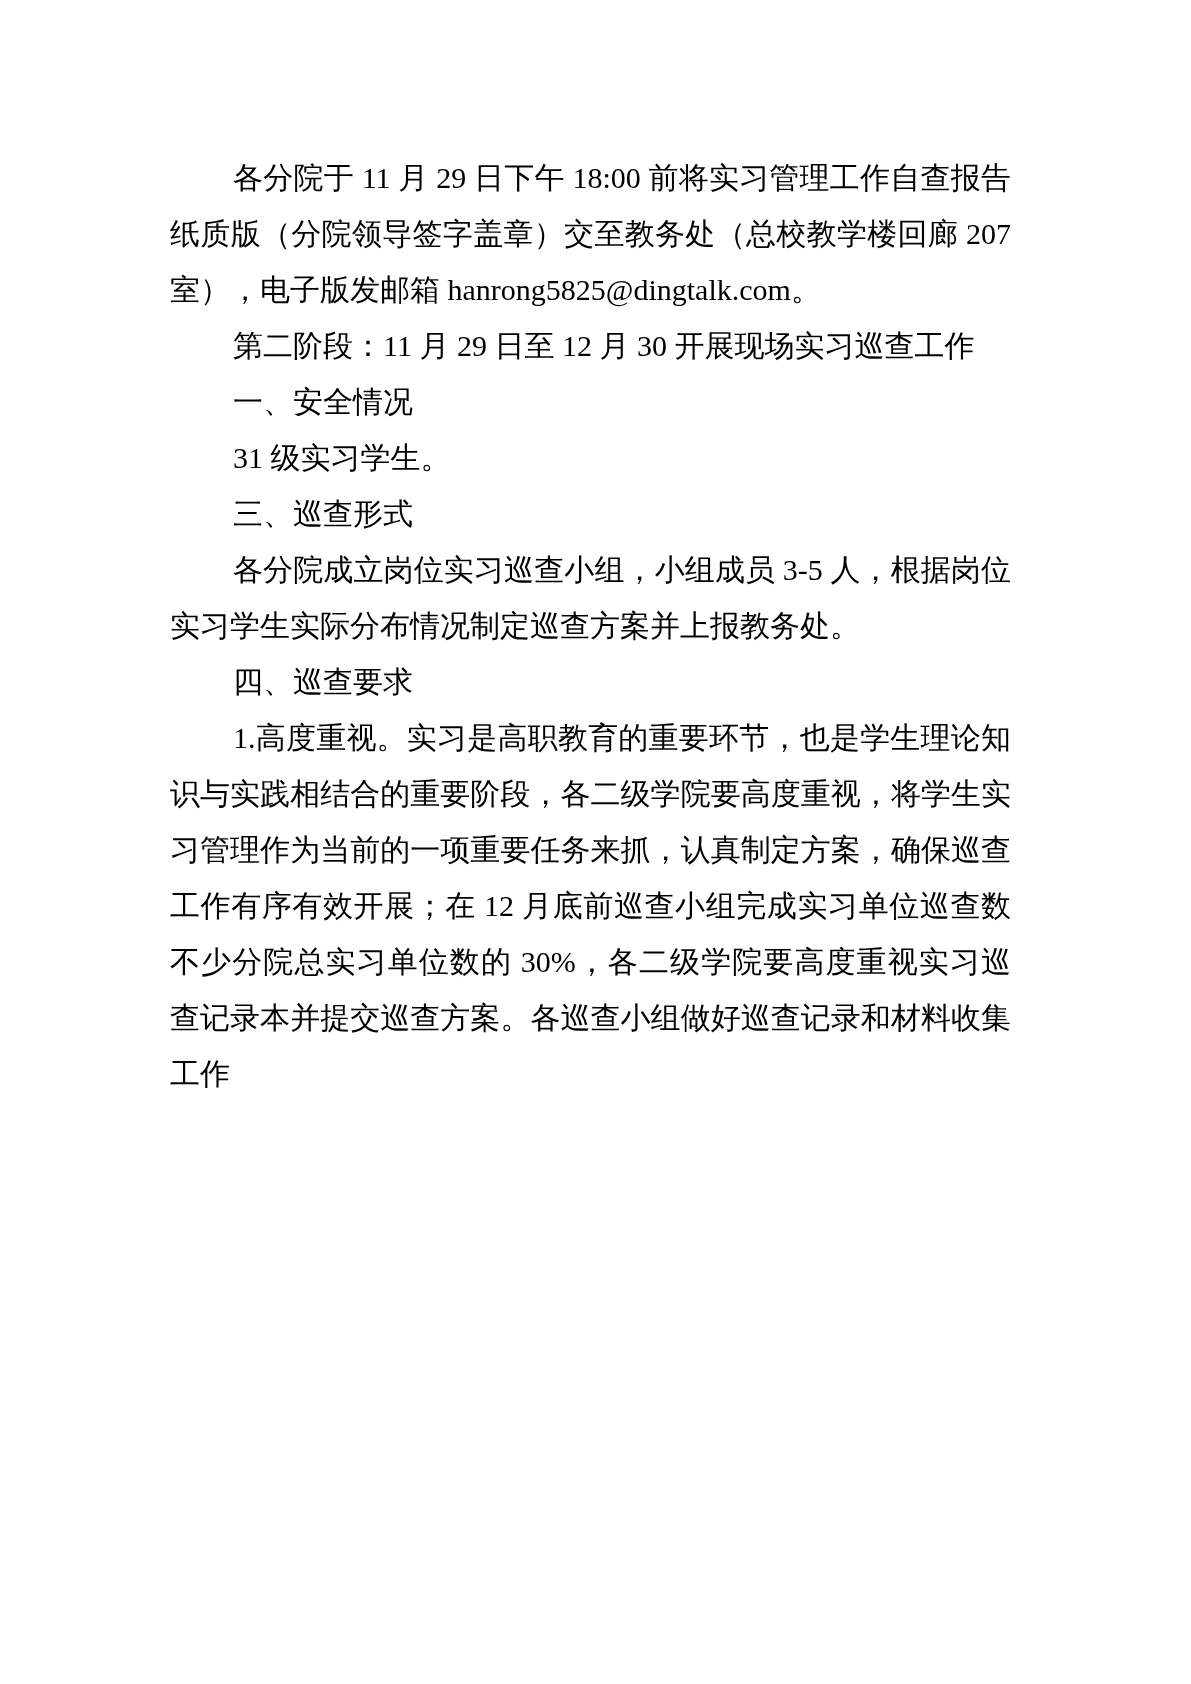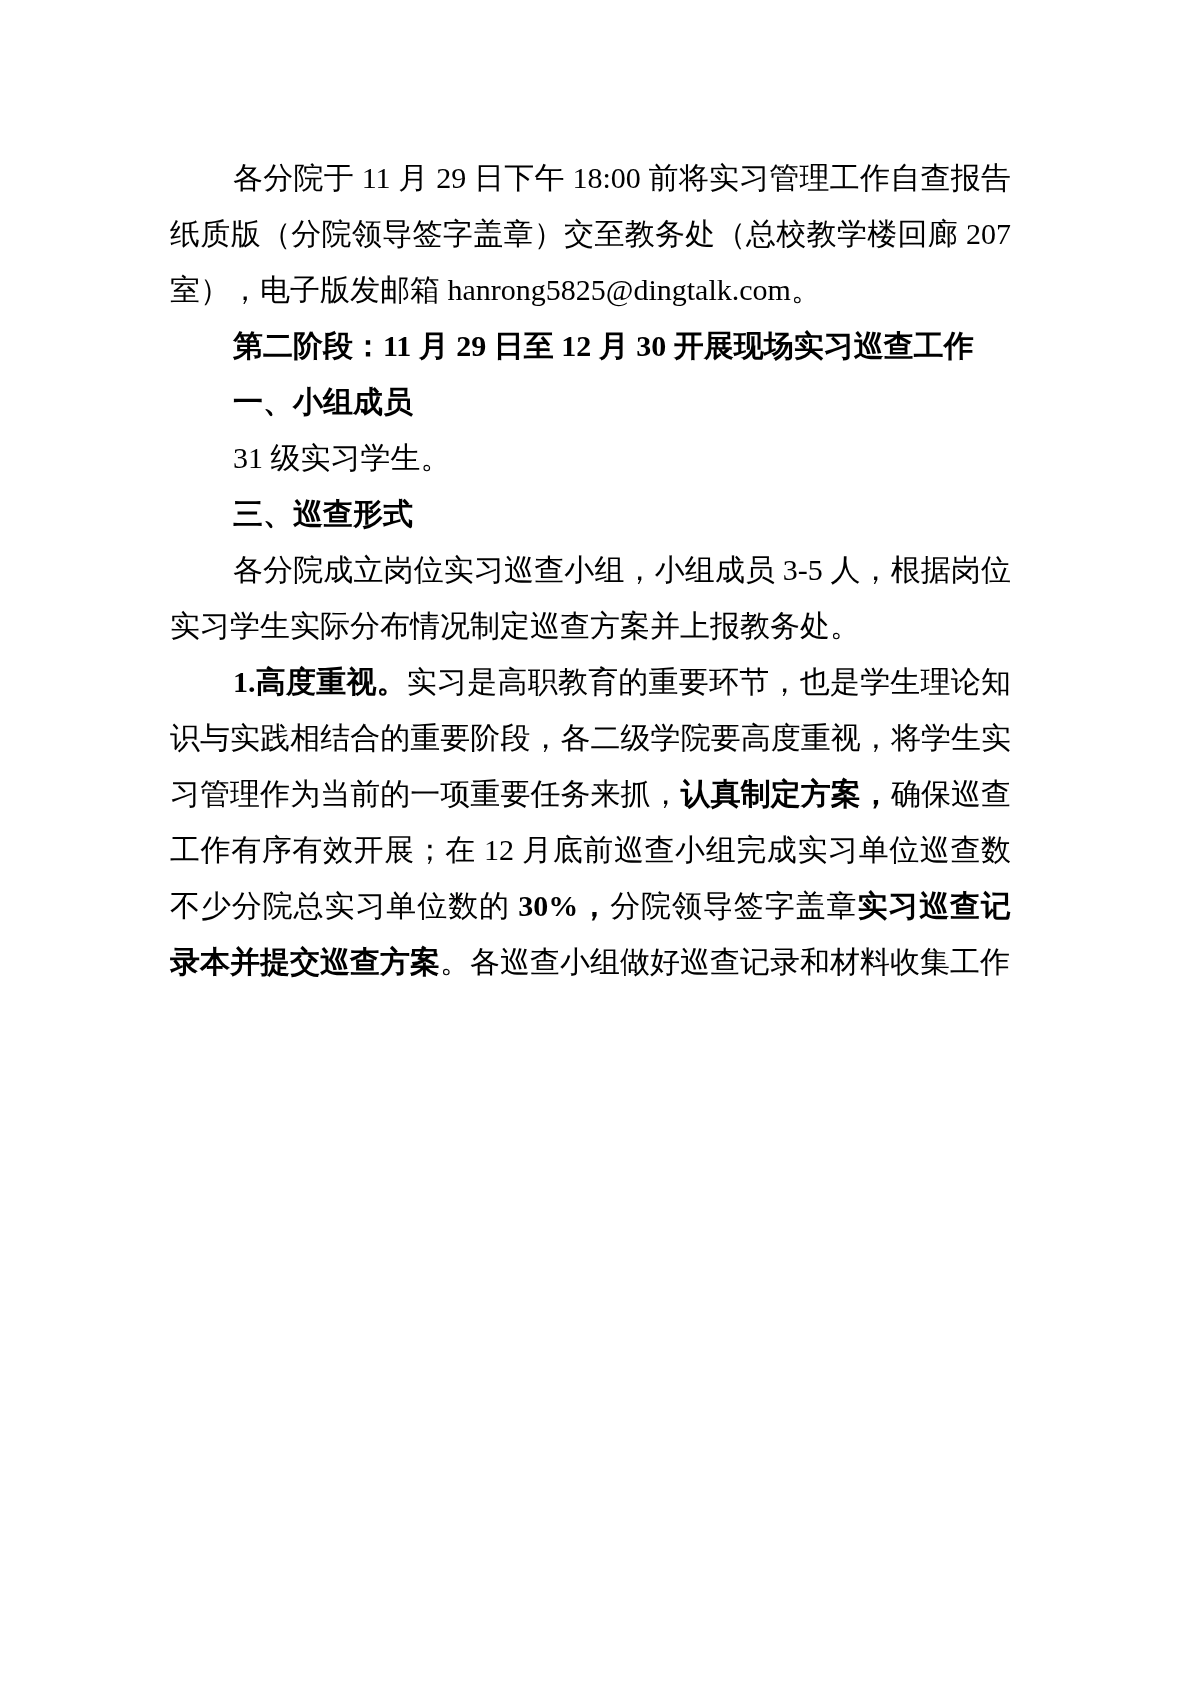--- a/index.html
+++ b/index.html
@@ -25,28 +25,29 @@
     line-height: 56px;
     text-align: justify;
     letter-spacing: 0;
   }
   .doc p {
     margin: 0;
     padding: 0;
     text-indent: 63px;
   }
   .run { font-weight: normal; }
-  .run.b { font-weight: 700; }
+  .run.b { font-weight: 400; }
 </style>
 </head>
 <body>
 
 <div class="page">
   <div class="doc">
     <p><span class="run">各分院于 11 月 29 日下午 18:00 前将实习管理工作自查报告纸质版（分院领导签字盖章）交至教务处（总校教学楼回廊 207 室），电子版发邮箱 hanrong5825@dingtalk.com。</span></p>
     <p><span class="run b">第二阶段：11 月 29 日至 12 月 30 开展现场实习巡查工作</span></p>
-    <p><span class="run b">一、小组成员</span></p>
+    <p><span class="run b">一、安全情况</span></p>
     <p><span class="run">31 级实习学生。</span></p>
     <p><span class="run b">三、巡查形式</span></p>
     <p><span class="run">各分院成立岗位实习巡查小组，小组成员 3-5 人，根据岗位实习学生实际分布情况制定巡查方案并上报教务处。</span></p>
-    <p><span class="run b">1.高度重视。</span><span class="run">实习是高职教育的重要环节，也是学生理论知识与实践相结合的重要阶段，各二级学院要高度重视，将学生实习管理作为当前的一项重要任务来抓，</span><span class="run b">认真制定方案，</span><span class="run">确保巡查工作有序有效开展；在 12 月底前巡查小组完成实习单位巡查数不少分院总实习单位数的 </span><span class="run b">30%，</span><span class="run">分院领导签字盖章</span><span class="run b">实习巡查记录本并提交巡查方案</span><span class="run">。各巡查小组做好巡查记录和材料收集工作</span></p>
+    <p><span class="run b">四、巡查要求</span></p>
+    <p><span class="run b">1.高度重视。</span><span class="run">实习是高职教育的重要环节，也是学生理论知识与实践相结合的重要阶段，各二级学院要高度重视，将学生实习管理作为当前的一项重要任务来抓，</span><span class="run b">认真制定方案，</span><span class="run">确保巡查工作有序有效开展；在 12 月底前巡查小组完成实习单位巡查数不少分院总实习单位数的 </span><span class="run b">30%，</span><span class="run">各二级学院要高度重视</span><span class="run b">实习巡查记录本并提交巡查方案</span><span class="run">。各巡查小组做好巡查记录和材料收集工作</span></p>
   </div>
 </div>
 
 </body></html>

